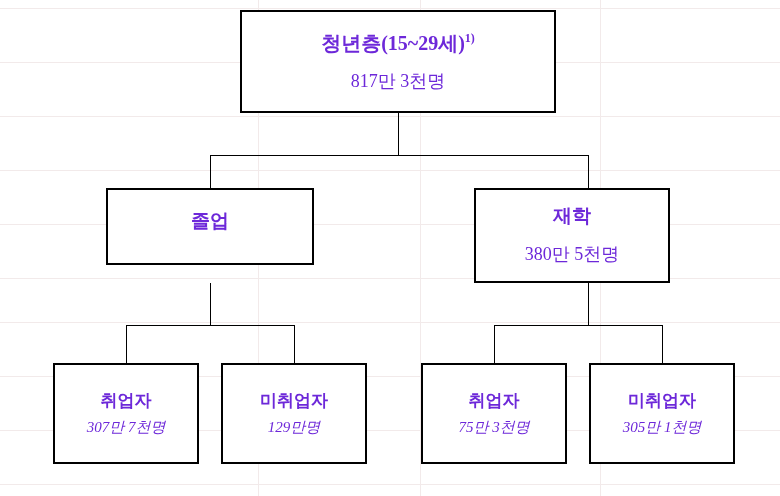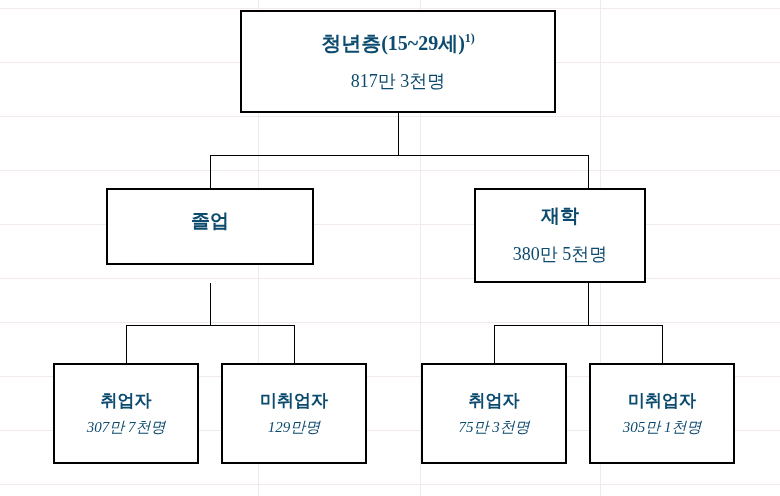--- a/index.html
+++ b/index.html
@@ -32,21 +32,21 @@
   .node {
     position: absolute;
     border: 2px solid #000000;
     background: #ffffff;
     box-sizing: border-box;
     display: flex;
     flex-direction: column;
     align-items: center;
     justify-content: center;
     text-align: center;
-    color: #0c4a6e;
+    color: #6d28d9;
   }
   .node .title {
     font-weight: bold;
     font-size: 19px;
     line-height: 1.1;
     margin-bottom: 10px;
     white-space: nowrap;
   }
   .node .value {
     font-size: 18px;
@@ -109,21 +109,21 @@
 
   <div class="node level1" style="left:240px; top:10px; width:316px; height:103px;">
     <div class="title"><span>청년층(15~29세)</span><span class="sup">1)</span></div>
     <div class="value">817만 3천명</div>
   </div>
 
   <div class="node level2" style="left:106px; top:188px; width:208px; height:77px;">
     <div class="title">졸업</div>
   </div>
 
-  <div class="node level2" style="left:474px; top:188px; width:172px; height:95px;">
+  <div class="node level2" style="left:474px; top:188px; width:196px; height:95px;">
     <div class="title">재학</div>
     <div class="value">380만 5천명</div>
   </div>
 
   <div class="node level3" style="left:53px; top:363px; width:146px; height:101px;">
     <div class="title">취업자</div>
     <div class="value">307만 7천명</div>
   </div>
 
   <div class="node level3" style="left:221px; top:363px; width:146px; height:101px;">

